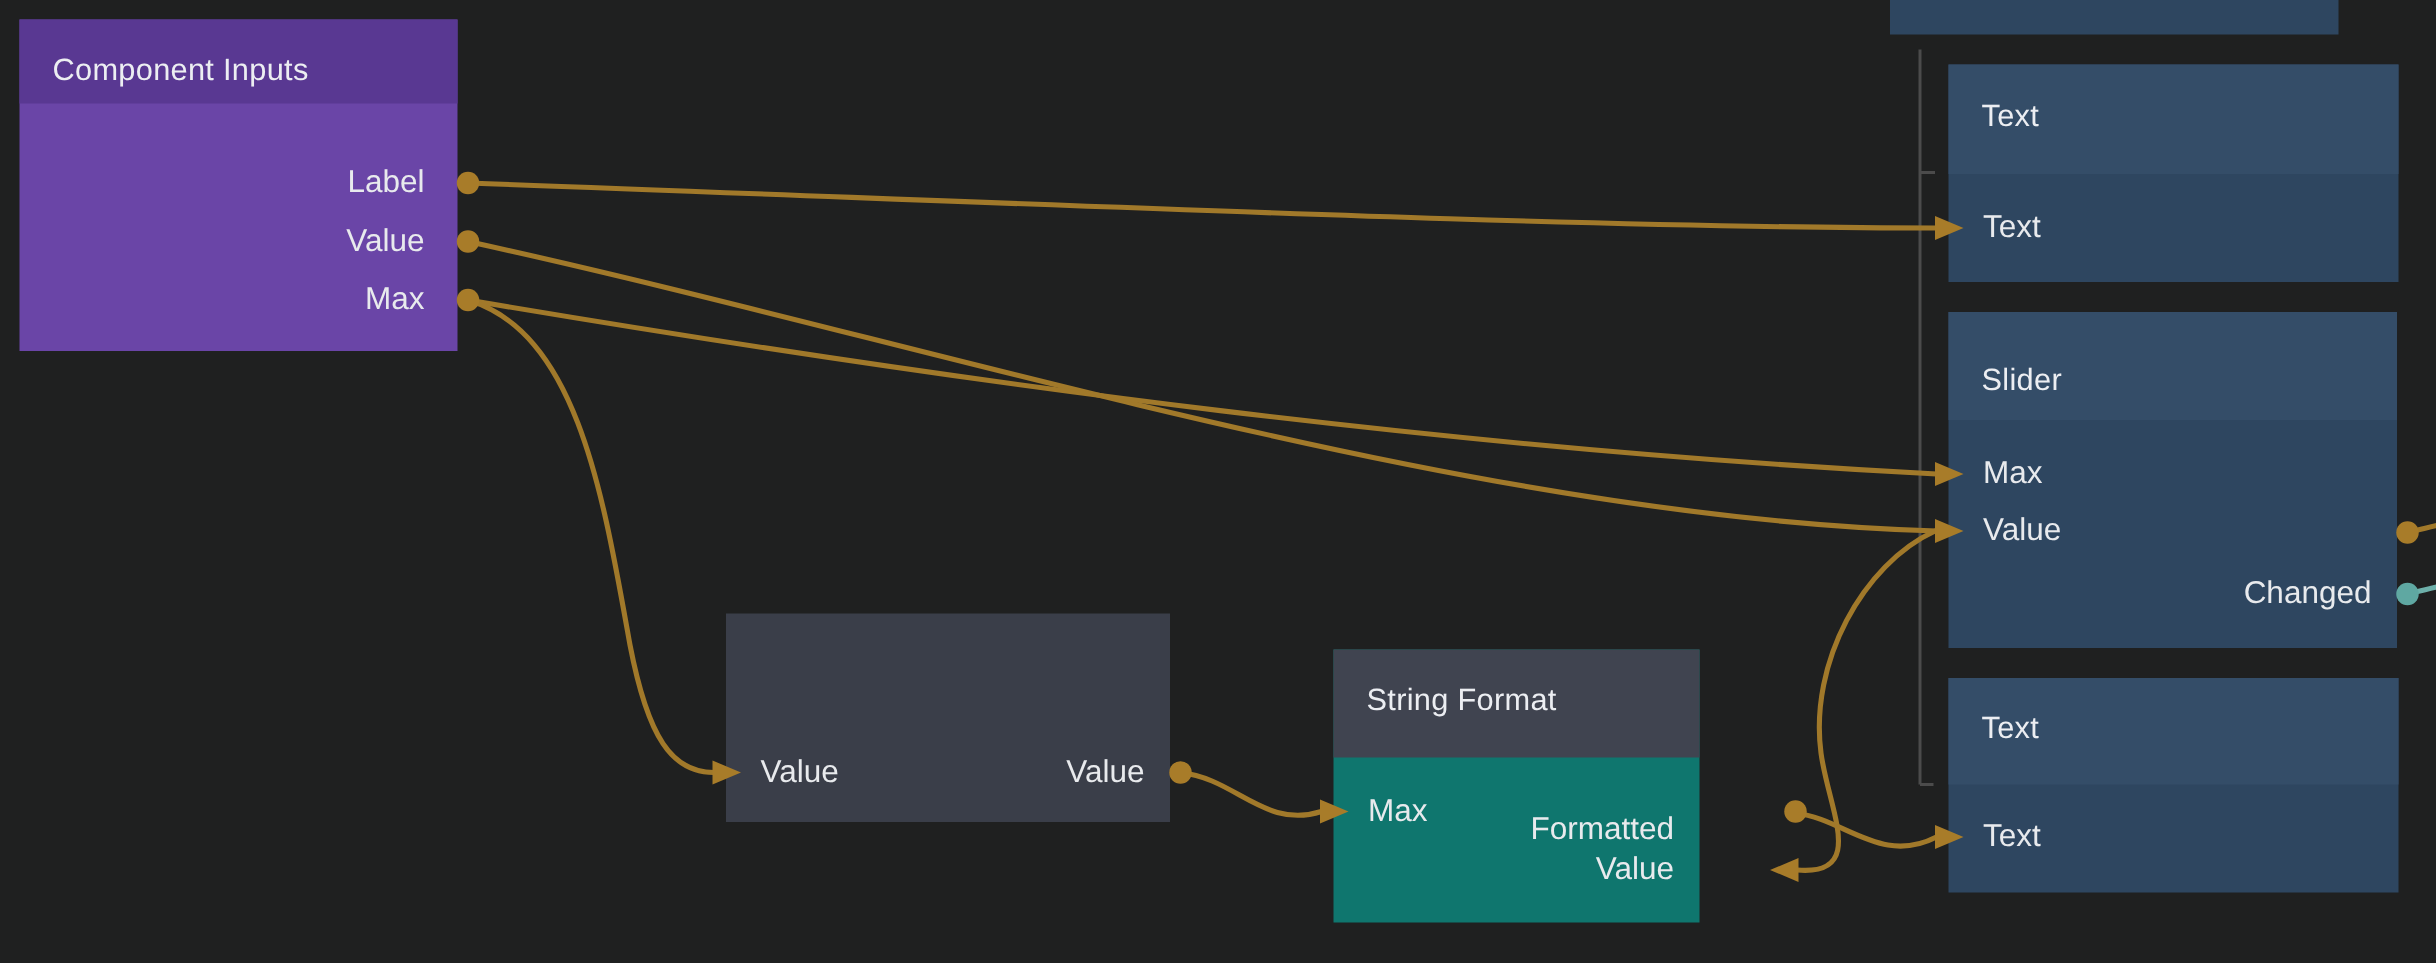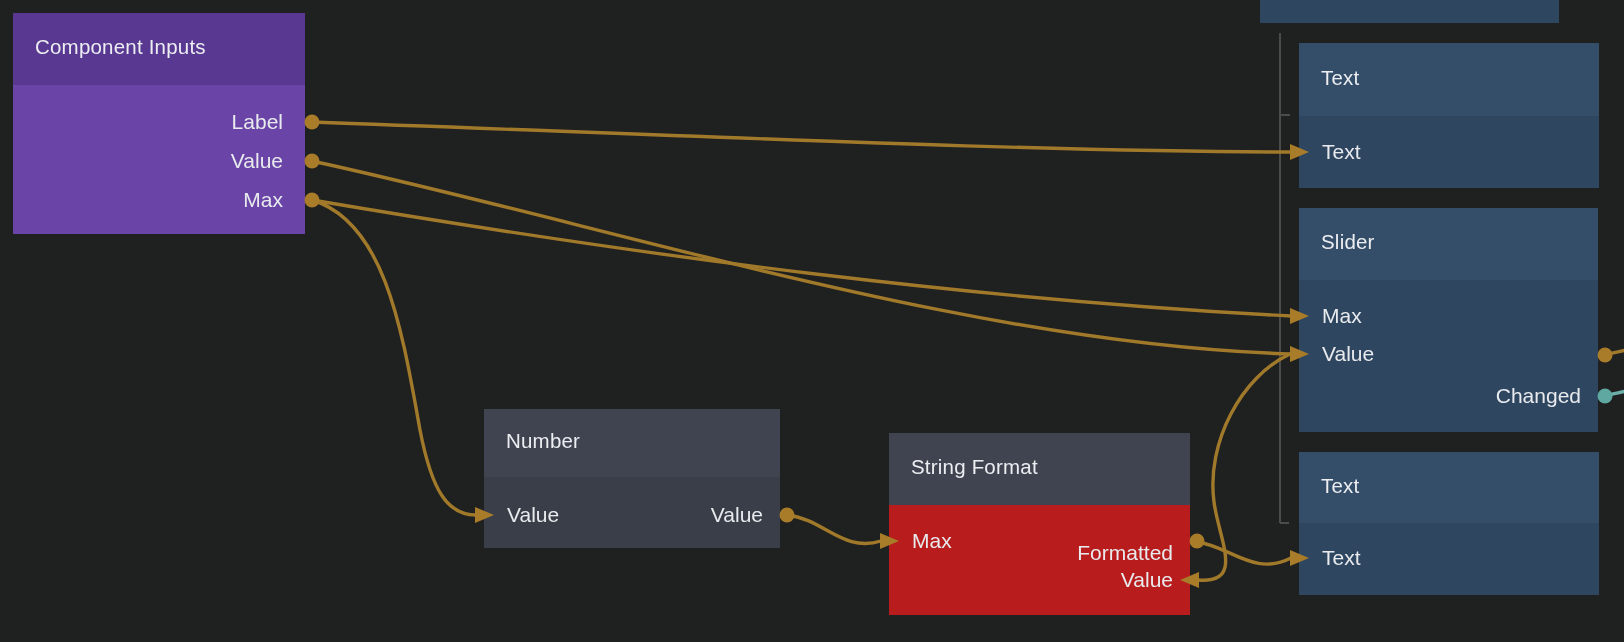--- a/index.html
+++ b/index.html
@@ -66,51 +66,48 @@
       <polygon points="899,541 880,533 880,549" fill="#a87c29"></polygon>
       <polygon points="1180,580 1199,572 1199,588" fill="#a87c29"></polygon>
       <polygon points="1309,152 1290,144 1290,160" fill="#a87c29"></polygon>
       <circle cx="1605" cy="355" r="7.5" fill="#a87c29"></circle>
       <circle cx="1605" cy="396" r="7.5" fill="#5fa8a2"></circle>
       <polygon points="1309,316 1290,308 1290,324" fill="#a87c29"></polygon>
       <polygon points="1309,354 1290,346 1290,362" fill="#a87c29"></polygon>
       <polygon points="1309,558 1290,550 1290,566" fill="#a87c29"></polygon>
     </svg>
 <div class="node" style="left: 13px; top: 13px; width: 292px; height: 221px; background: rgb(106, 69, 167);">
-      <div class="node-header" style="height: 72px; background: rgb(89, 56, 146);">
+      <div class="node-header" style="height: 56px; background: rgb(89, 56, 146);">
         <span class="node-title" style="top: 22px;">Component Inputs</span>
       </div>
       <span class="port-label pl-right-wide" style="top: 95px;">Label</span>
       <span class="port-label pl-right-wide" style="top: 134px;">Value</span>
       <span class="port-label pl-right-wide" style="top: 173px;">Max</span>
     </div>
     <div class="node" style="left: 484px; top: 409px; width: 296px; height: 139px; background: rgb(58, 62, 73);">
-      <div class="node-header" style="height: 68px; background: rgb(64, 68, 80);">
-        <span class="node-title" style="top: 20px;">Number</span>
-      </div>
       <span class="port-label pl-left" style="top: 92px;">Value</span>
       <span class="port-label pl-right" style="top: 92px;">Value</span>
     </div>
-    <div class="node" style="left: 889px; top: 433px; width: 301px; height: 182px; background: #b91c1c;">
+    <div class="node" style="left: 889px; top: 433px; width: 244px; height: 182px; background: #0f766e;">
       <div class="node-header" style="height: 72px; background: rgb(64, 68, 80);">
         <span class="node-title" style="top: 22px;">String Format</span>
       </div>
       <span class="port-label pl-left" style="top: 94px;">Max</span>
       <span class="port-label pl-right" style="top: 133px;">Value</span>
       <span class="port-label pl-right" style="top: 106px;">Formatted</span>
     </div>
     <div class="node" style="left: 1299px; top: 43px; width: 300px; height: 145px; background: rgb(46, 70, 96);">
       <div class="node-header" style="height: 73px; background: rgb(52, 77, 104);">
         <span class="node-title" style="top: 23px;">Text</span>
       </div>
       <span class="port-label pl-left" style="top: 95px;">Text</span>
     </div>
     <div class="node" style="left: 1299px; top: 208px; width: 299px; height: 224px; background: rgb(46, 70, 96);">
       <div class="node-header" style="height: 72px; background: rgb(52, 77, 104);">
-        <span class="node-title" style="top: 22px; text-align: center;">Slider</span>
+        <span class="node-title" style="top: 34px; text-align: center;">Slider</span>
       </div>
       <span class="port-label pl-left" style="top: 94px;">Max</span>
       <span class="port-label pl-left" style="top: 132px;">Value</span>
       <span class="port-label pl-right" style="top: 174px;">Changed</span>
     </div>
     <div class="node" style="left: 1299px; top: 452px; width: 300px; height: 143px; background: rgb(46, 70, 96);">
       <div class="node-header" style="height: 71px; background: rgb(52, 77, 104);">
         <span class="node-title" style="top: 22px;">Text</span>
       </div>
       <span class="port-label pl-left" style="top: 92px;">Text</span>

